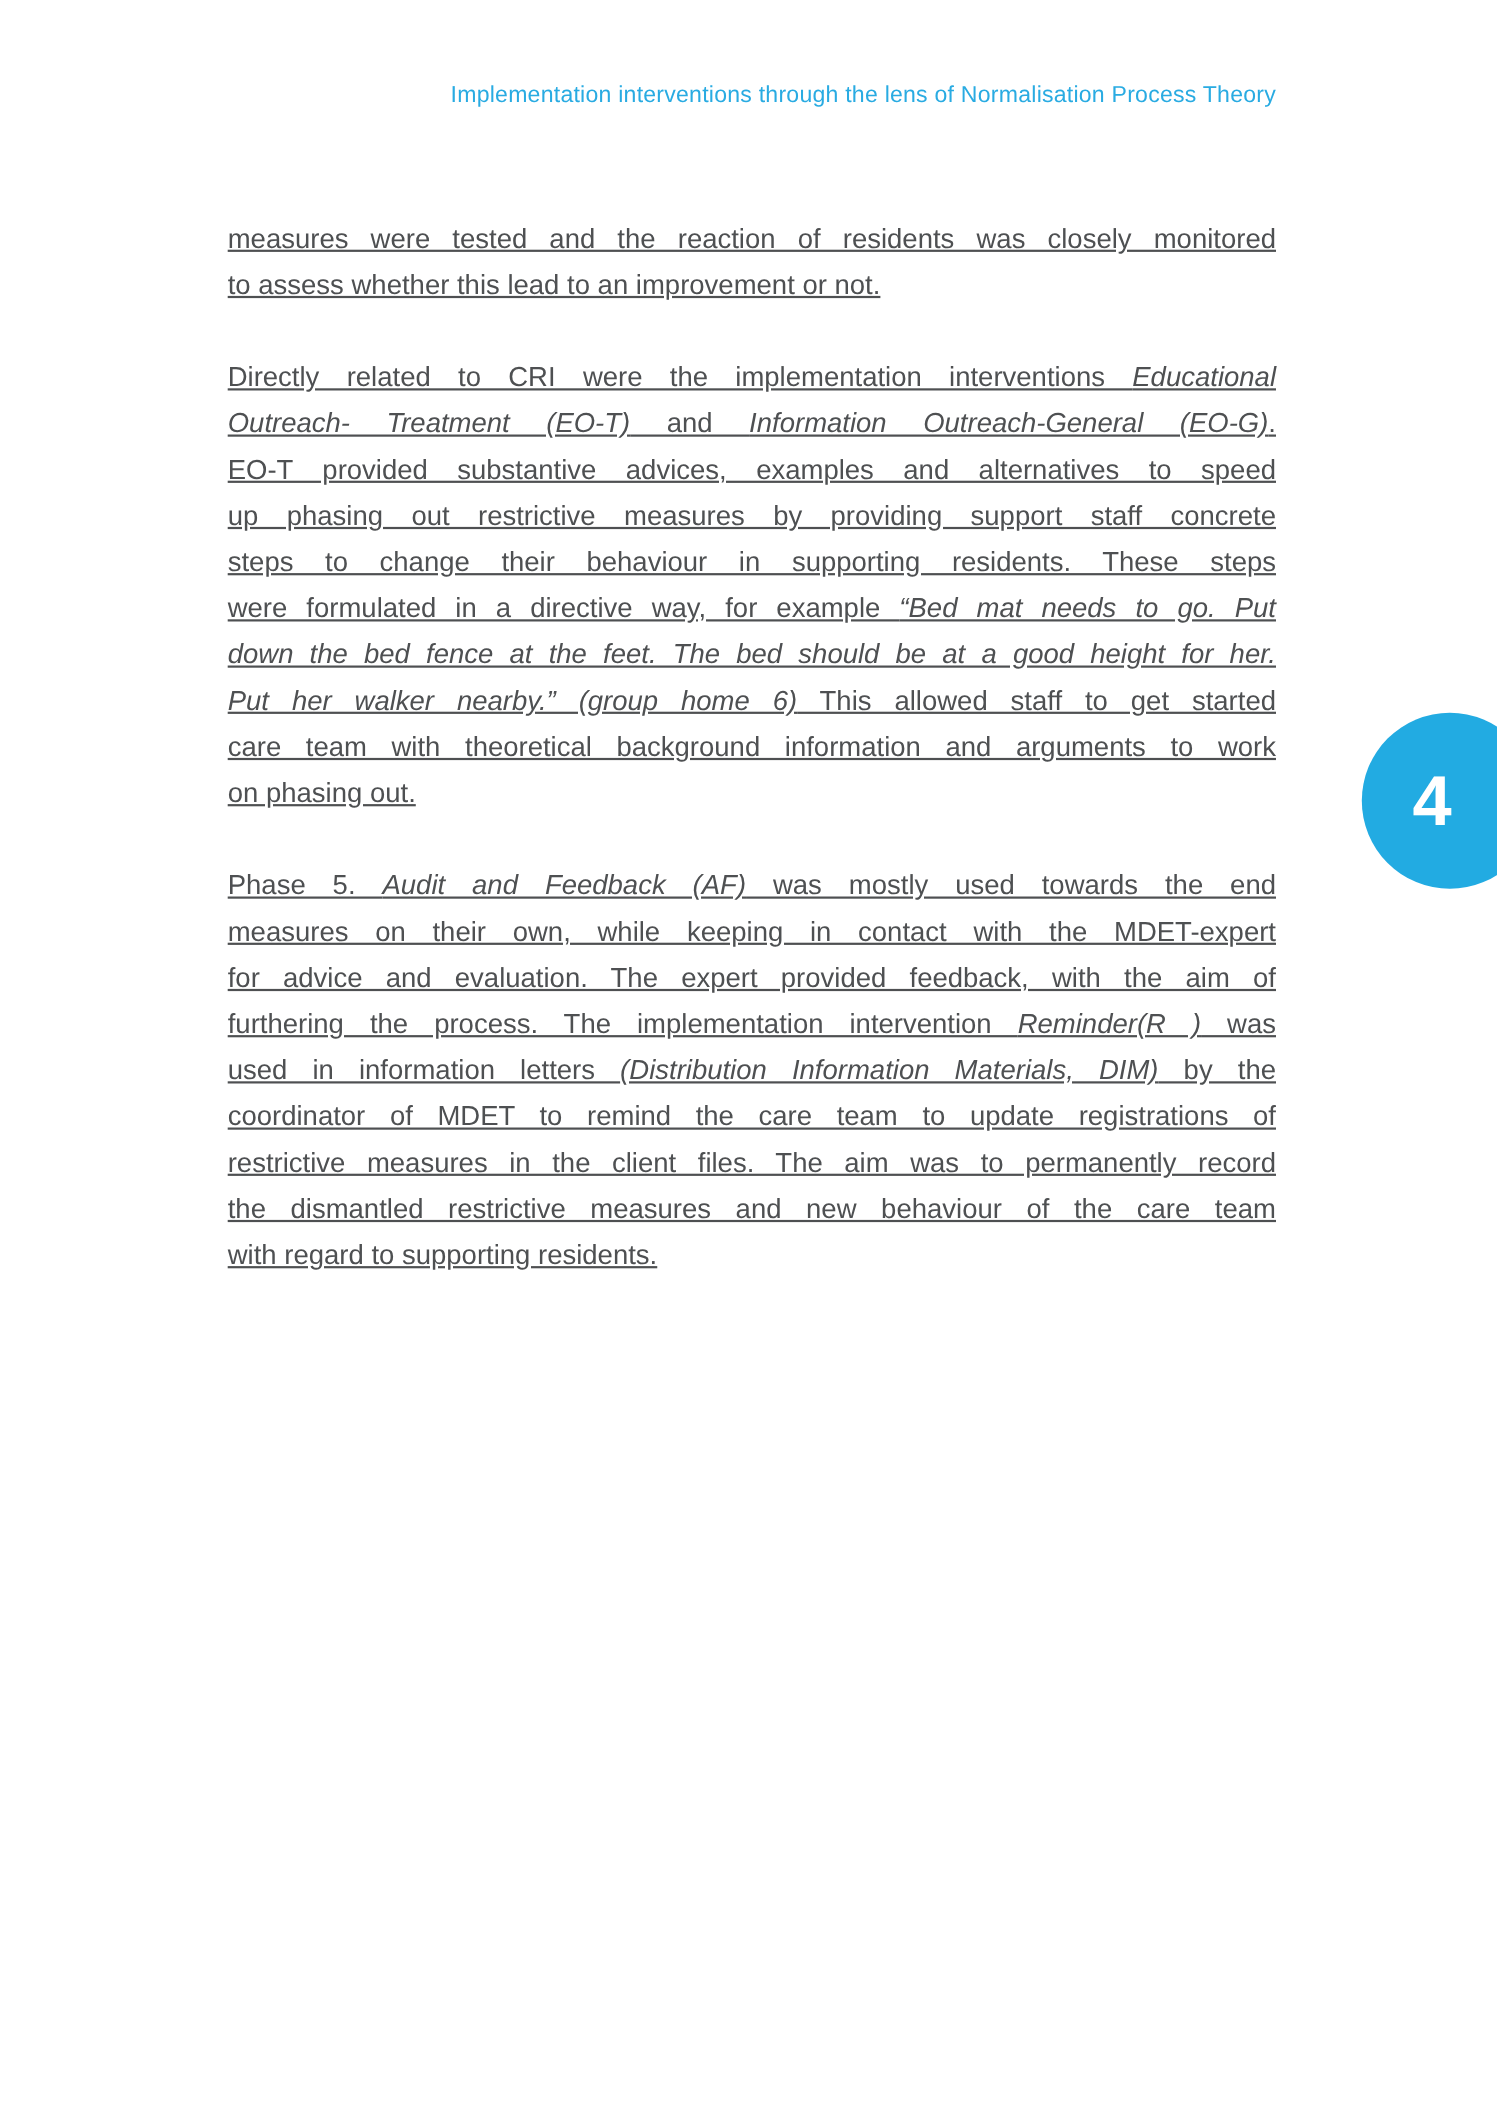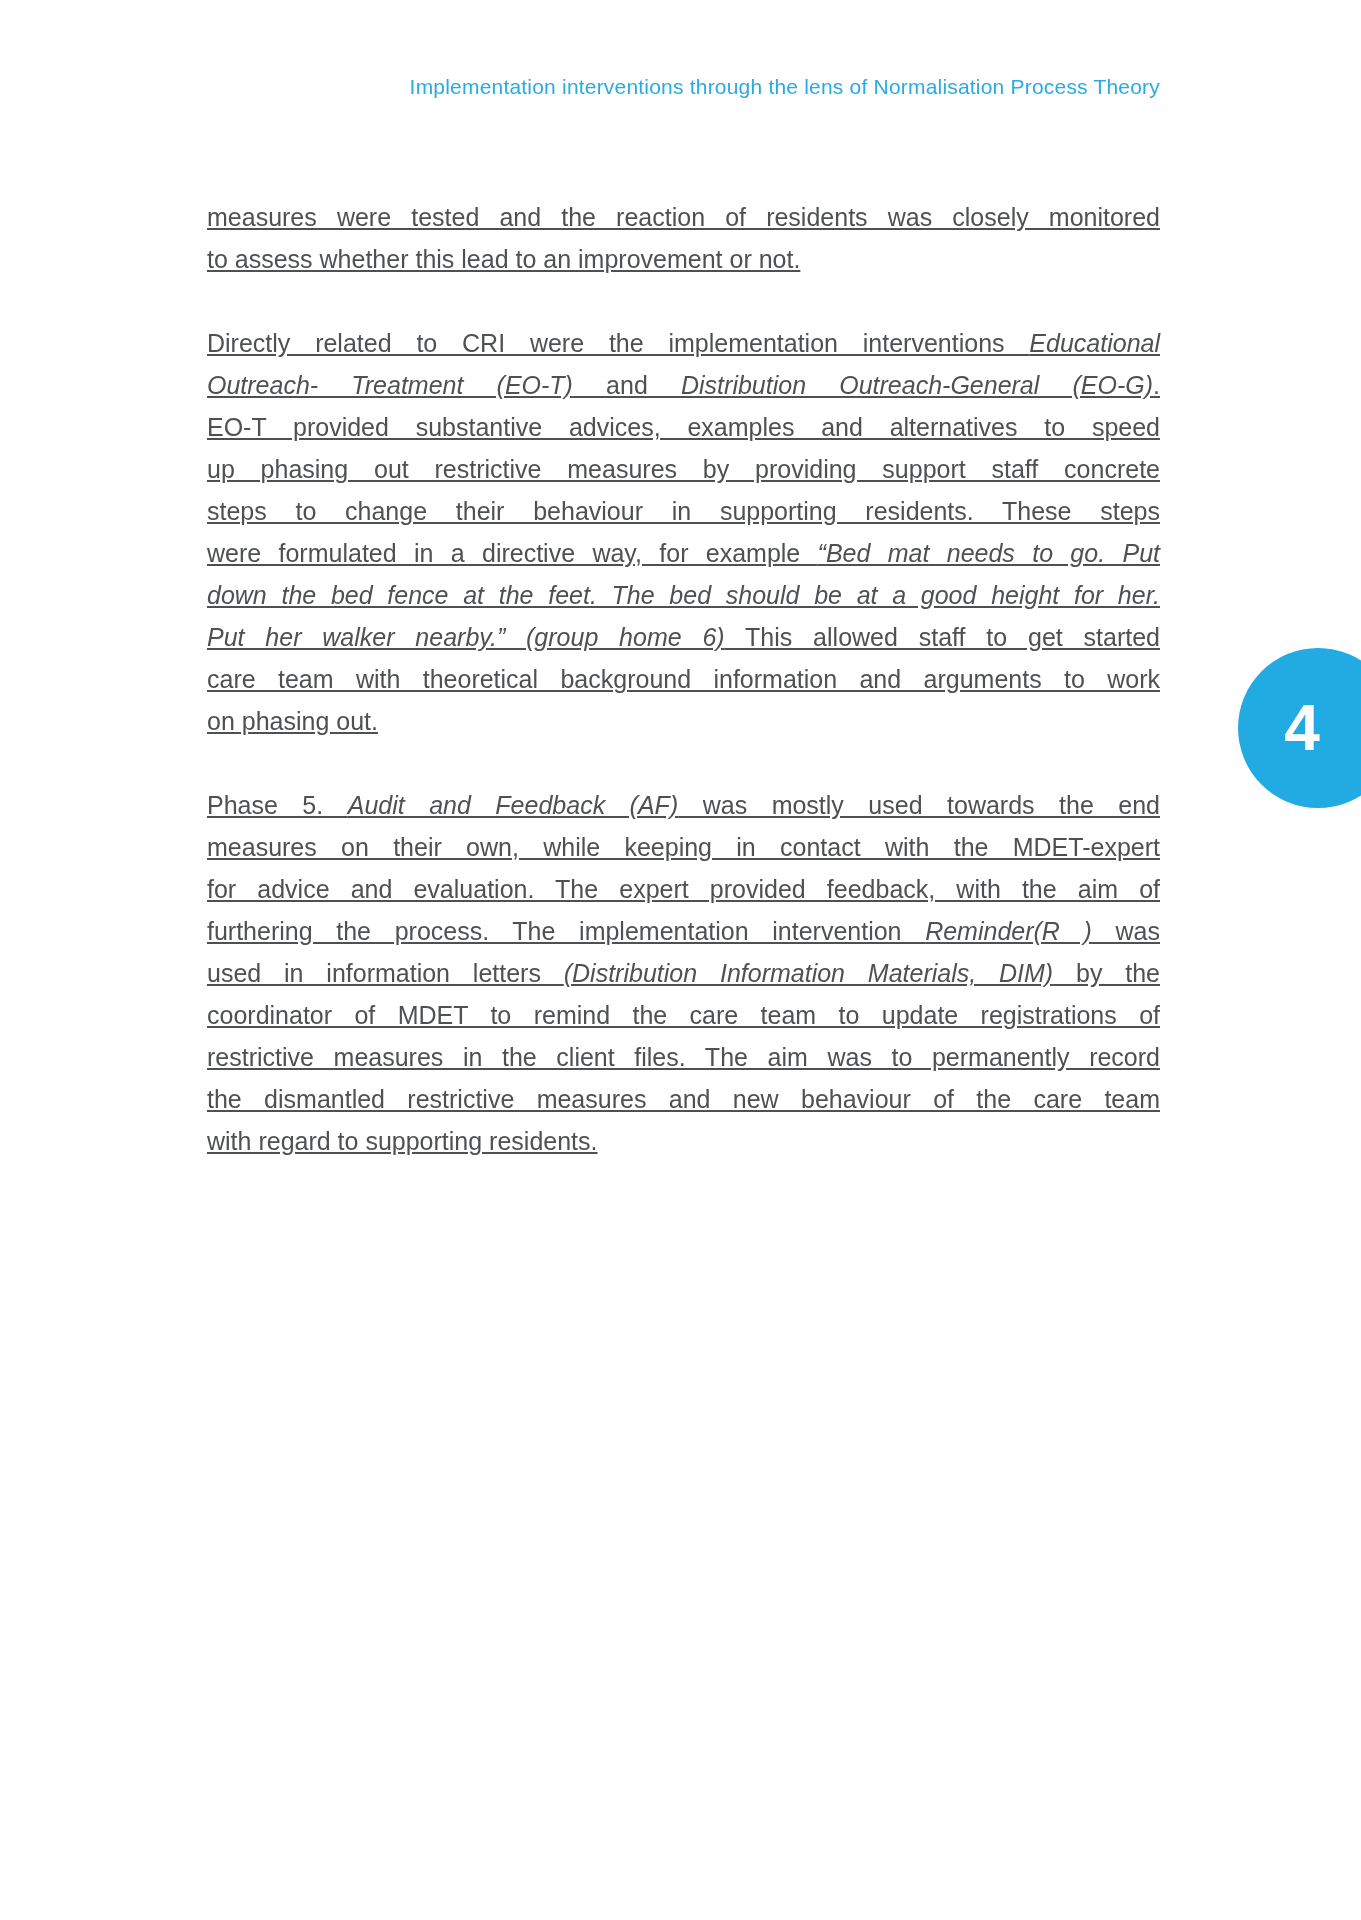--- a/index.html
+++ b/index.html
@@ -69,21 +69,21 @@
 
   <div class="running-header">Implementation interventions through the lens of Normalisation Process Theory</div>
 
   <div class="body-text">
       <div class="para">
         <div class="line"><span>measures were tested and the reaction of residents was closely monitored</span></div>
         <div class="line last"><span>to assess whether this lead to an improvement or not.</span></div>
       </div>
       <div class="para">
         <div class="line"><span>Directly related to CRI were the implementation interventions </span><span class="it">Educational</span></div>
-        <div class="line"><span class="it">Outreach- Treatment (EO-T)</span><span> and </span><span class="it">Distribution Outreach-General (EO-G)</span><span>.</span></div>
+        <div class="line"><span class="it">Outreach- Treatment (EO-T)</span><span> and </span><span class="it">Information Outreach-General (EO-G)</span><span>.</span></div>
         <div class="line"><span>EO-T provided substantive advices, examples and alternatives to speed</span></div>
         <div class="line"><span>up phasing out restrictive measures by providing support staff concrete</span></div>
         <div class="line"><span>steps to change their behaviour in supporting residents. These steps</span></div>
         <div class="line"><span>were formulated in a directive way, for example </span><span class="it">“Bed mat needs to go. Put</span></div>
         <div class="line"><span class="it">down the bed fence at the feet. The bed should be at a good height for her.</span></div>
         <div class="line"><span class="it">Put her walker nearby.” (group home 6)</span><span> This allowed staff to get started</span></div>
         <div class="line"><span>care team with theoretical background information and arguments to work</span></div>
         <div class="line last"><span>on phasing out.</span></div>
       </div>
       <div class="para">

